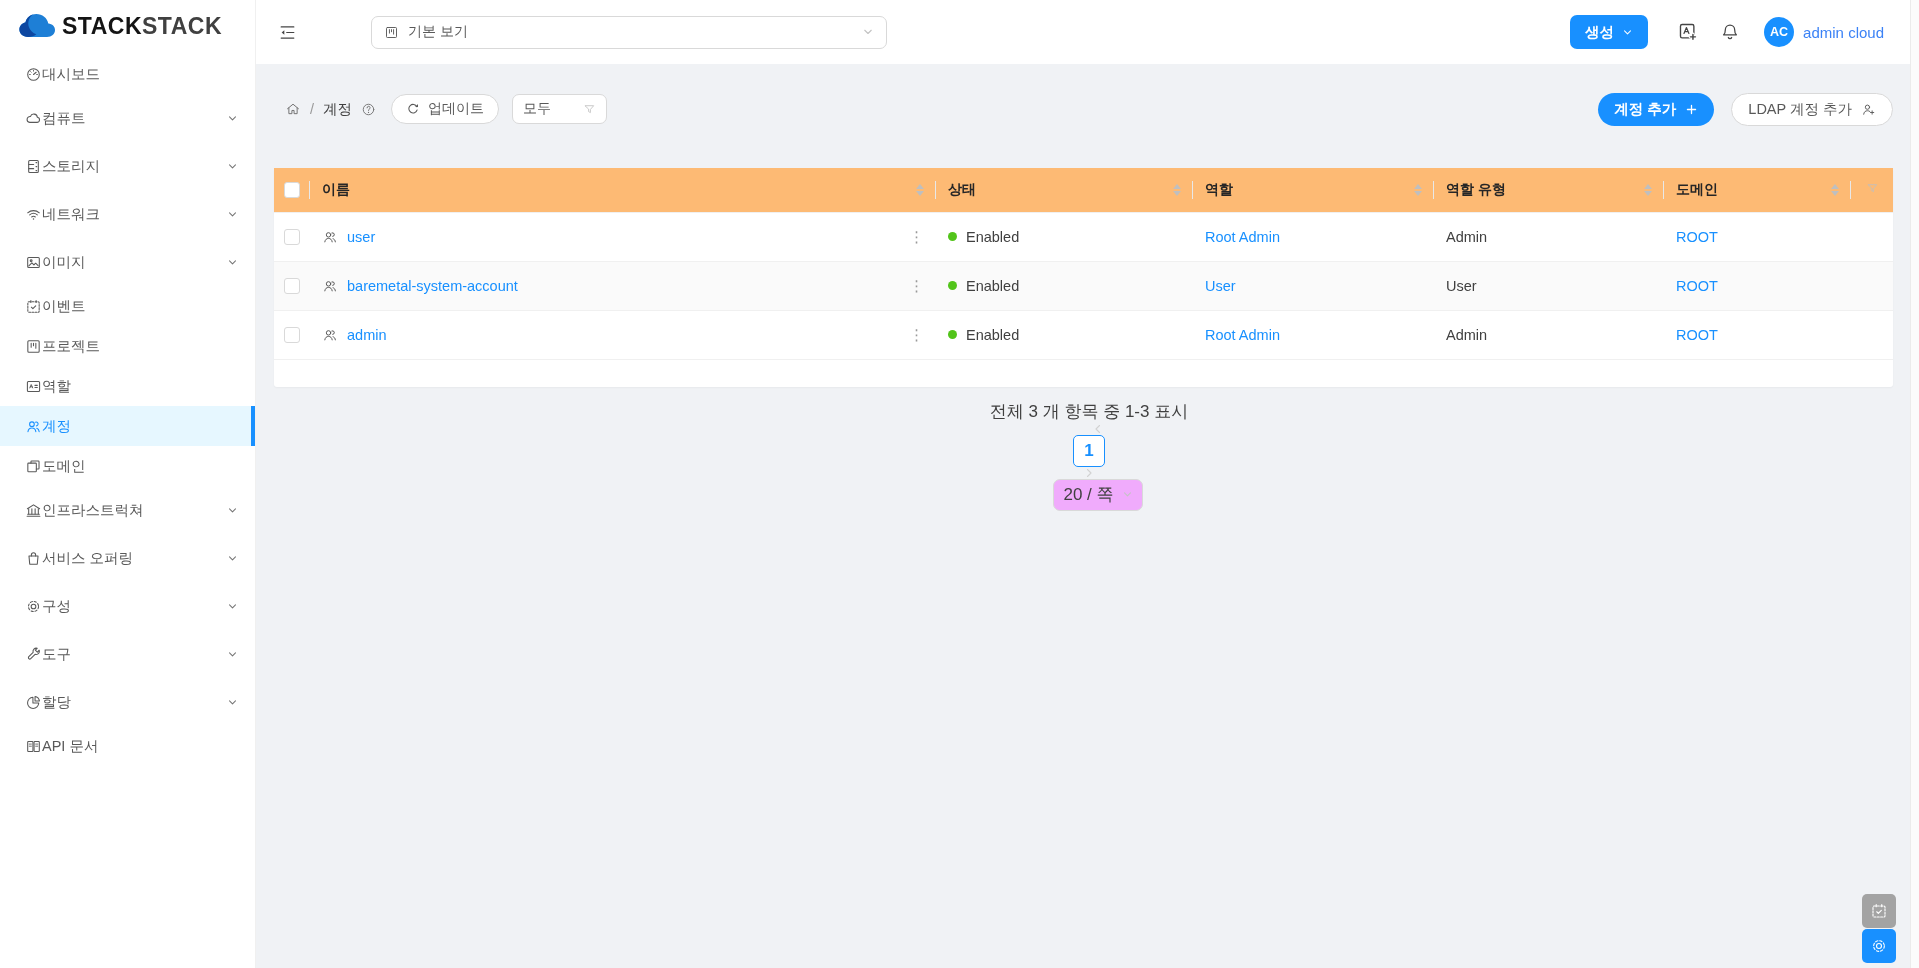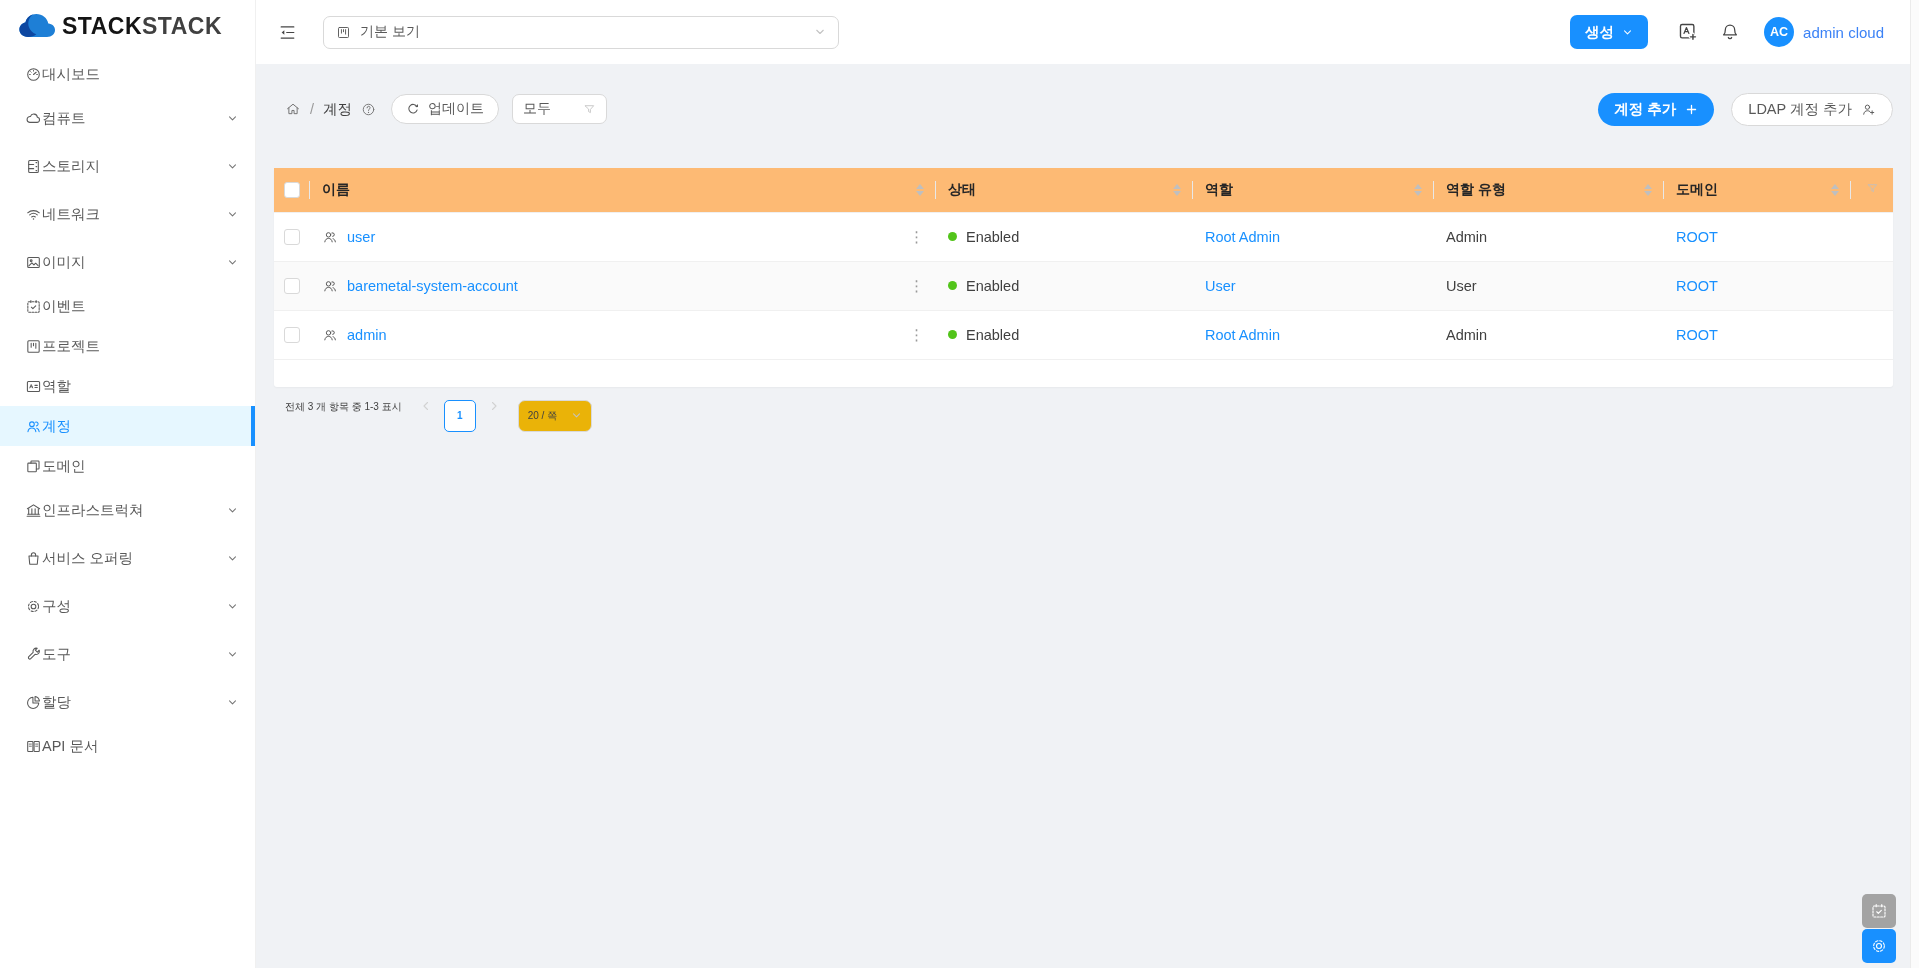--- a/index.html
+++ b/index.html
@@ -17,21 +17,21 @@
   .menu { padding-top:2px; }
   .m-item { display:flex; align-items:center; gap:0; padding:0 17px 0 25px; height:40px; font-size:14.5px; color:#595959; cursor:pointer; position:relative; }
   .m-item.has-sub { height:48px; }
   .m-item .ic { width:17px; height:17px; color:#595959; flex:none; }
   .m-item .chev { margin-left:auto; width:11px; height:11px; color:#737373; }
   .m-item.selected { background:#e6f7ff; color:#1890ff; }
   .m-item.selected .ic { color:#1890ff; }
   .m-item.selected::after { content:""; position:absolute; right:0; top:0; bottom:0; width:4px; background:#1890ff; }
 
   
-  .topbar { position:fixed; left:256px; top:0; right:9px; height:64px; background:#fff; display:flex; align-items:center; padding:0 26px 0 22px; z-index:9; }
+  .topbar { position:fixed; left:256px; top:0; right:9px; height:64px; background:#fff; display:flex; align-items:center; padding:0 26px 0 22px; z-index:9;gap:48px; }
   .fold { width:19px; height:19px; color:#454545; cursor:pointer; }
   .view-select { margin-left:26px; width:516px; height:33px; border:1px solid #d9d9d9; border-radius:7px; display:flex; align-items:center; padding:0 12px; gap:9px; font-size:14px; color:#595959; cursor:pointer; background:#fff; }
   .view-select .pi { width:15px; height:15px; color:#595959; }
   .view-select .chev { margin-left:auto; width:12px; height:12px; color:#c3c3c3; }
   .tb-right { margin-left:auto; display:flex; align-items:center; }
   .btn-create { height:34px; padding:0 15px; background:#1890ff; color:#fff; border:none; border-radius:7px; font-size:14.5px; font-weight:700; display:flex; align-items:center; gap:8px; cursor:pointer; font-family:inherit; }
   .btn-create .chev { width:11px; height:11px; }
   .tb-icon { width:22px; height:22px; color:#454545; cursor:pointer; }
   .a-plus { margin-left:29px; }
   .bell { margin-left:21px; width:20px; height:22px; }
@@ -81,25 +81,25 @@
   .name-cell .ic { width:16px; height:16px; color:#595959; flex:none; }
   .name-cell .dots { margin-left:auto; color:#999; font-size:15px; letter-spacing:0; cursor:pointer; }
   a.lnk { color:#1890ff; text-decoration:none; cursor:pointer; }
   .status-cell { display:flex; align-items:center; gap:9px; }
   .dot { width:9px; height:9px; border-radius:50%; background:#52c41a; flex:none; }
   .th-filter { text-align:center; }
   .th-filter .ic { width:13px; height:13px; color:#bfbfbf; margin:0 auto; cursor:pointer; }
   .card-footer { height:27px; }
 
   
-  .pager { display:flex; align-items:flex-start; margin:13px 0 0 11px; font-size:10px; color:#404040; }
+  .pager { display:flex; align-items:center; margin:13px 0 0 11px; font-size:17px; color:#404040;flex-direction:column; }
   .pager .nav { width:12px; height:12px; color:#d2d2d2; cursor:default; }
   .pager .nav.prev { margin-left:18px; }
   .pager .page { margin:0 12px; width:32px; height:32px; border:1px solid #1890ff; border-radius:5px; background:#fff; color:#1890ff; font-weight:600; display:flex; align-items:center; justify-content:center; cursor:pointer; }
-  .pager .size { margin-left:18px; height:32px; min-width:74px; border:1px solid #d9d9d9; border-radius:7px; background:#eab308; display:flex; align-items:center; gap:8px; padding:0 9px; cursor:pointer; color:#404040; }
+  .pager .size { margin-left:18px; height:32px; min-width:74px; border:1px solid #d9d9d9; border-radius:7px; background:#f0abfc; display:flex; align-items:center; gap:8px; padding:0 9px; cursor:pointer; color:#404040; }
   .pager .size .ic { margin-left:auto; width:11px; height:11px; color:#c3c3c3; }
 
   
   .floaties { position:fixed; right:23px; bottom:5px; display:flex; flex-direction:column; gap:1px; z-index:20; }
   .floaties button { width:34px; height:34px; border:none; border-radius:5px; display:flex; align-items:center; justify-content:center; cursor:pointer; color:#fff; }
   .fb-gray { background:#a3a3a3; }
   .fb-blue { background:#1890ff; }
   .floaties .ic { width:18px; height:18px; }
   .scroll-track { position:fixed; right:0; top:0; bottom:0; width:9px; background:#fbfbfb; border-left:1px solid #ebebeb; z-index:30; }
 </style>

